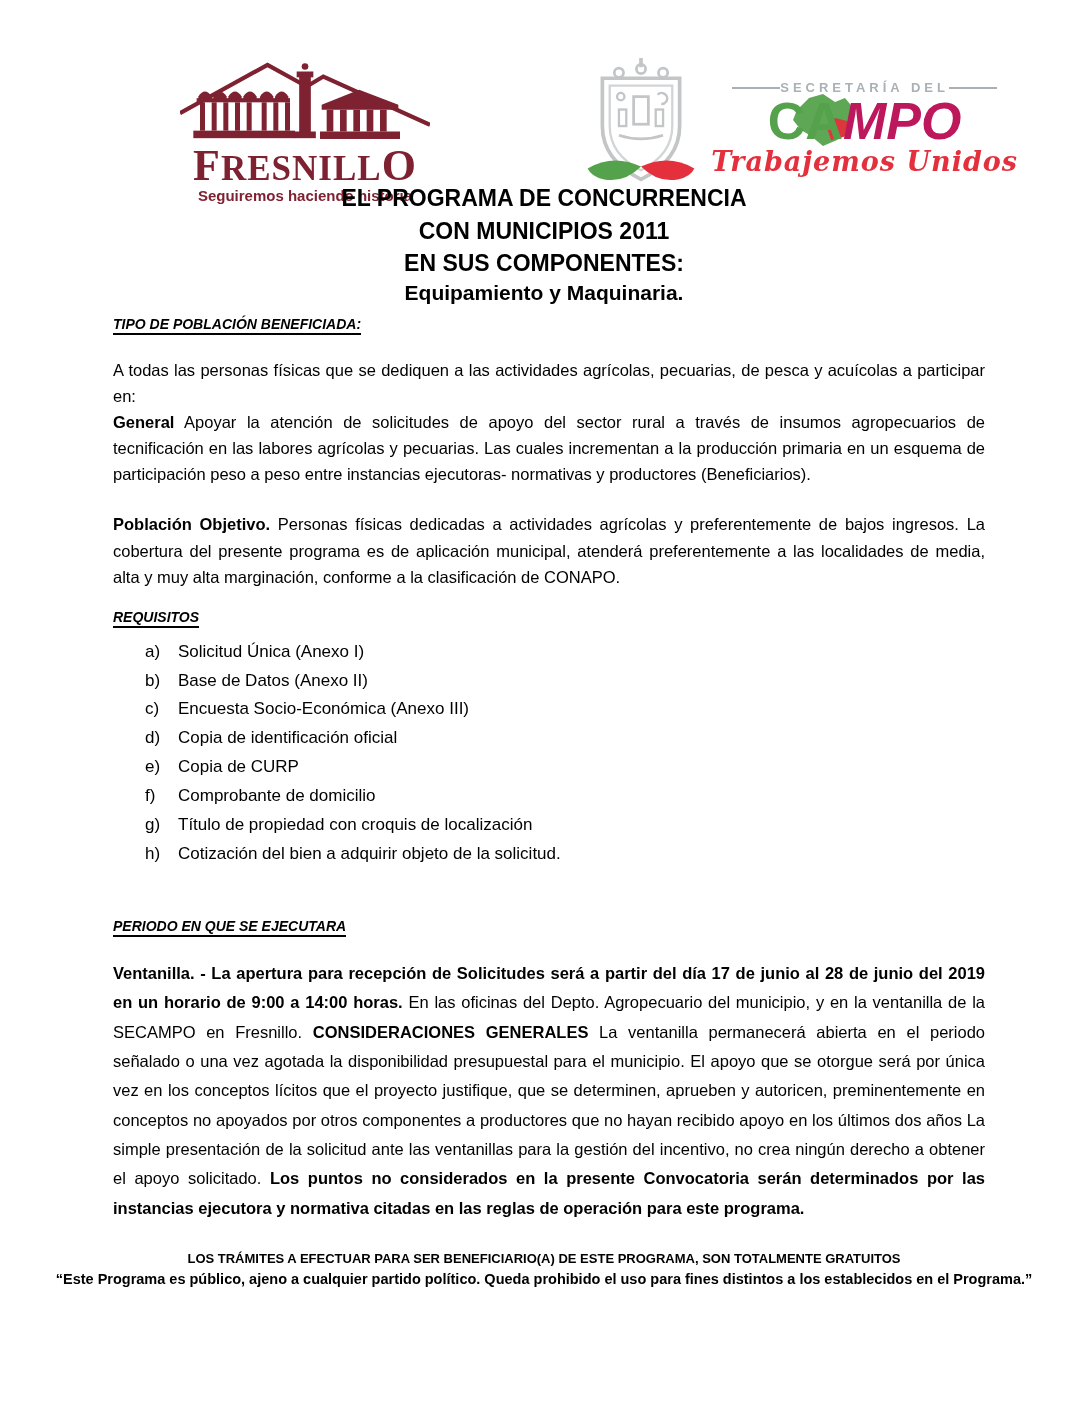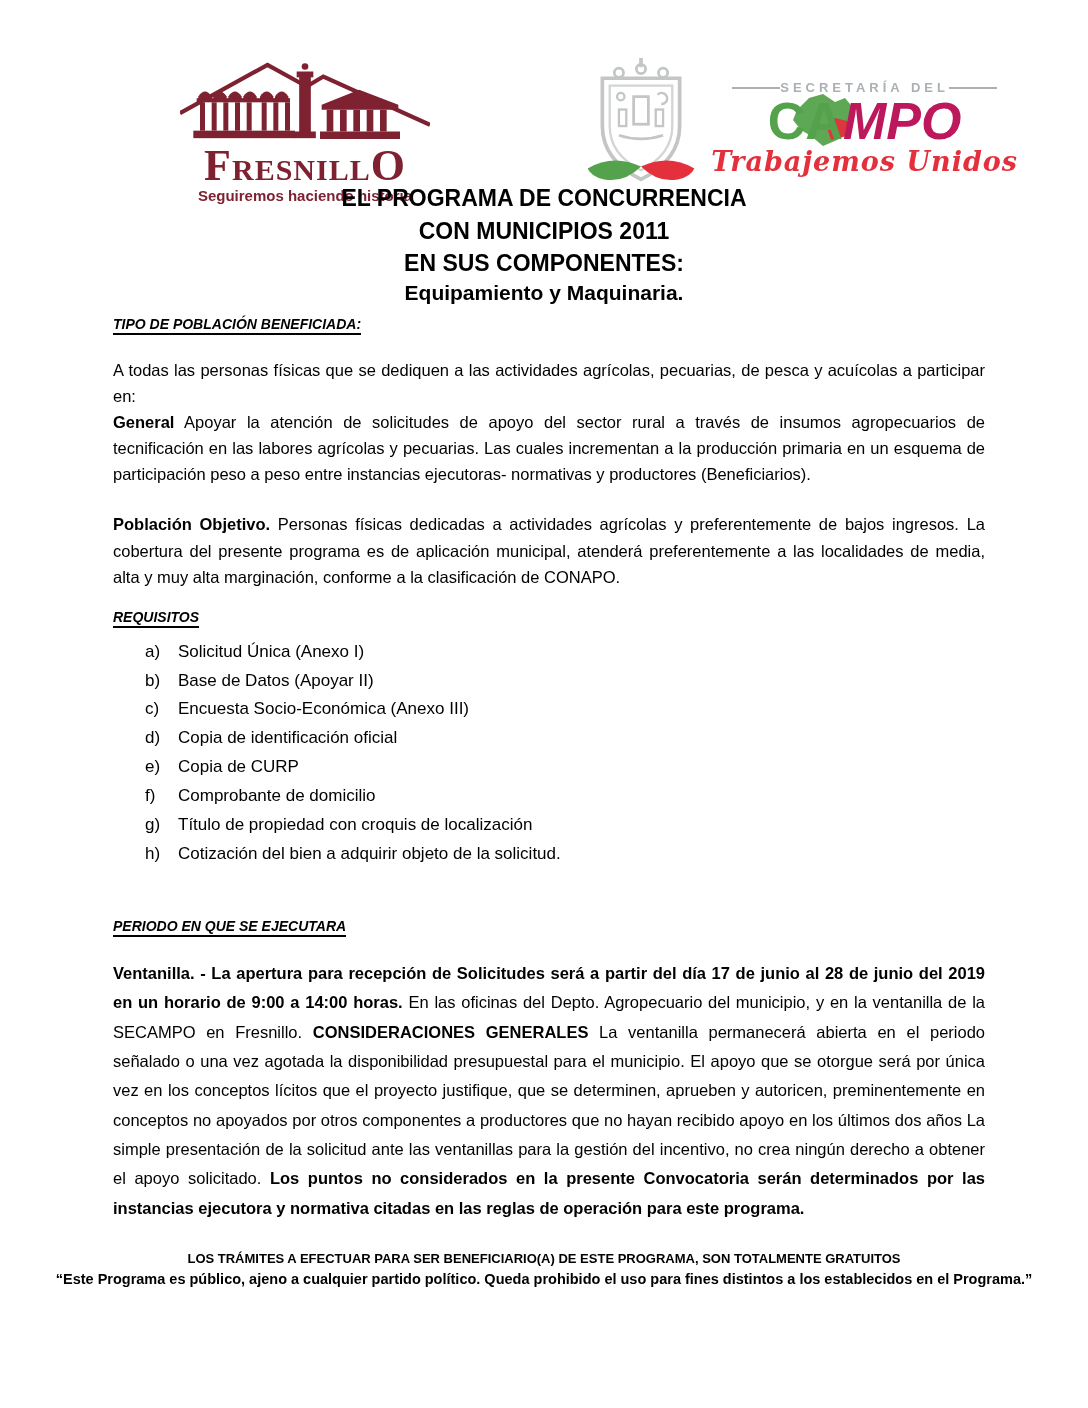--- a/index.html
+++ b/index.html
@@ -18,21 +18,21 @@
     display: flex; justify-content: space-between; align-items: flex-start;
     padding: 58px 70px 0 160px; height: 150px;
   }
   .fresnillo { width: 290px; text-align: center; color: #7e2130; }
   .fresnillo-art { display: block; margin: 0 auto; }
   .fresnillo-word {
     font-family: "Liberation Serif", serif; font-weight: 700;
     color: #7e2130; font-size: 44px; line-height: 0.9; letter-spacing: 1px;
     margin-top: -4px;
   }
-  .fresnillo-word .mid { font-size: 30px; letter-spacing: 1px; }
+  .fresnillo-word .mid { font-size: 35px; letter-spacing: 1px; }
   .fresnillo-tag {
     font-size: 15px; font-weight: 700; letter-spacing: 0px; color: #7e2130;
     font-family: "Liberation Sans", sans-serif; margin-top: 1px;
   }
 
   .secampo { display: flex; align-items: flex-start; gap: 14px; }
   .secampo-text { text-align: center; padding-top: 22px; position: relative; }
   .secampo-kicker { display: flex; align-items: center; justify-content: center; }
   .secampo-kicker .dash { width: 34px; height: 2px; background: #aab0b3; }
   .secampo-kicker .dash.short { width: 14px; }
@@ -204,21 +204,21 @@
     </div>
 
 
     <div class="req-list">
       <div class="req-item">
         <span class="req-marker">a)</span>
         <span class="req-text">Solicitud Única (Anexo I)</span>
       </div>
       <div class="req-item">
         <span class="req-marker">b)</span>
-        <span class="req-text">Base de Datos (Apoyar II)</span>
+        <span class="req-text">Base de Datos (Anexo II)</span>
       </div>
       <div class="req-item">
         <span class="req-marker">c)</span>
         <span class="req-text">Encuesta Socio-Económica (Anexo III)</span>
       </div>
       <div class="req-item">
         <span class="req-marker">d)</span>
         <span class="req-text">Copia de identificación oficial</span>
       </div>
       <div class="req-item">

